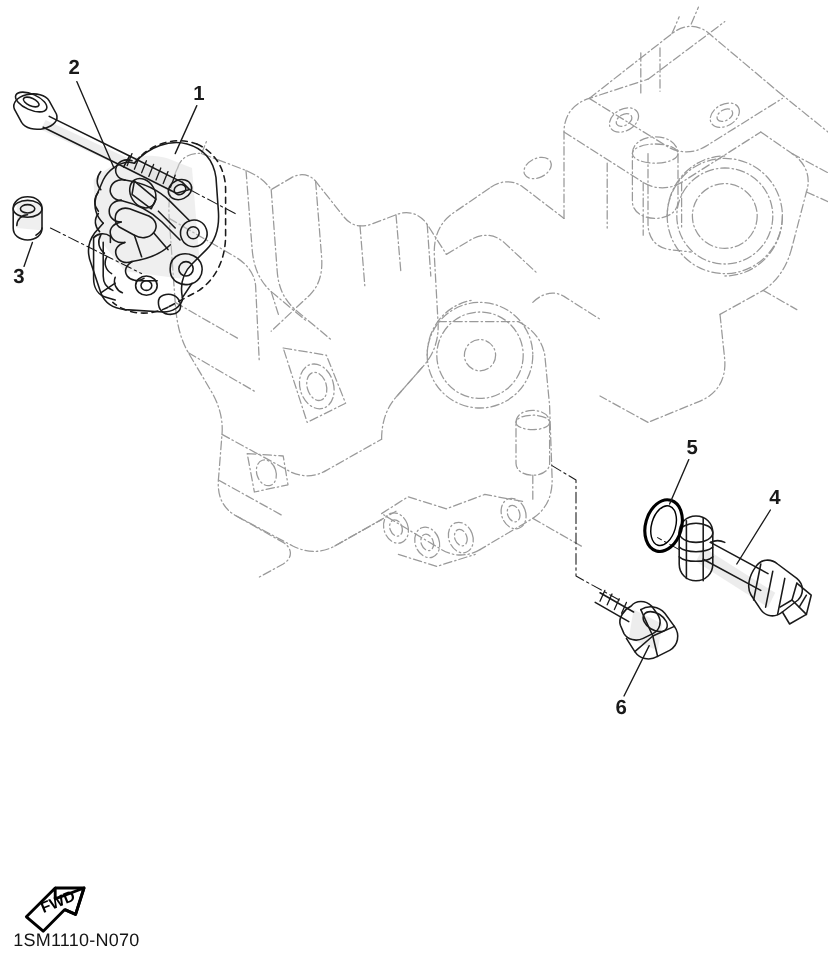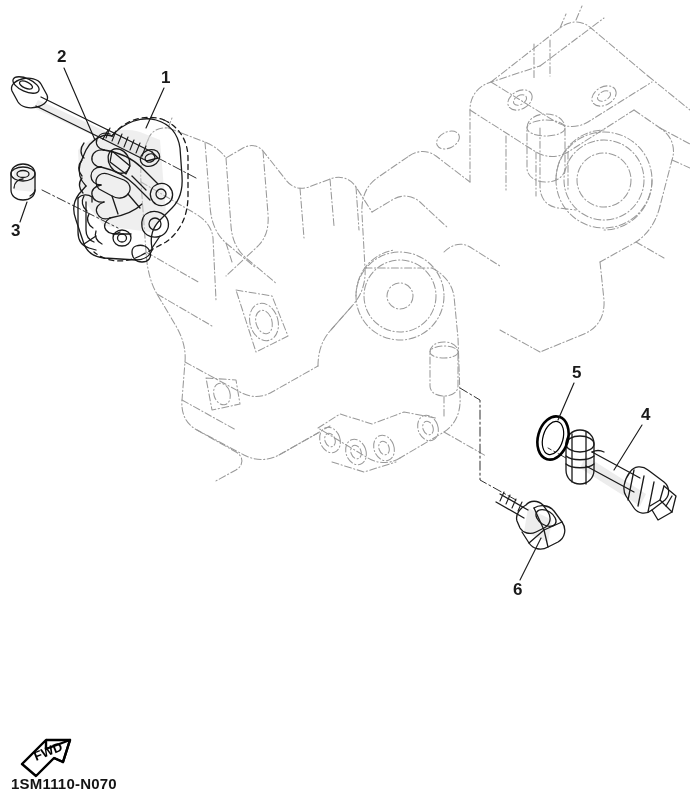--- a/index.html
+++ b/index.html
@@ -35,21 +35,21 @@
     line-height: 1;
     letter-spacing: 0px;
     user-select: none;
   }
   #drawing-number {
     position: absolute;
     left: 11px;
     top: 775px;
     font-family: "Liberation Sans", sans-serif;
     font-size: 15px;
-    font-weight: 700;
+    font-weight: 400;
     color: #141414;
     letter-spacing: 0.2px;
   }
   .fwd-text {
     font-family: "Liberation Sans", sans-serif;
     font-size: 13px;
     font-weight: 700;
     fill: #000000;
   }
 </style>

